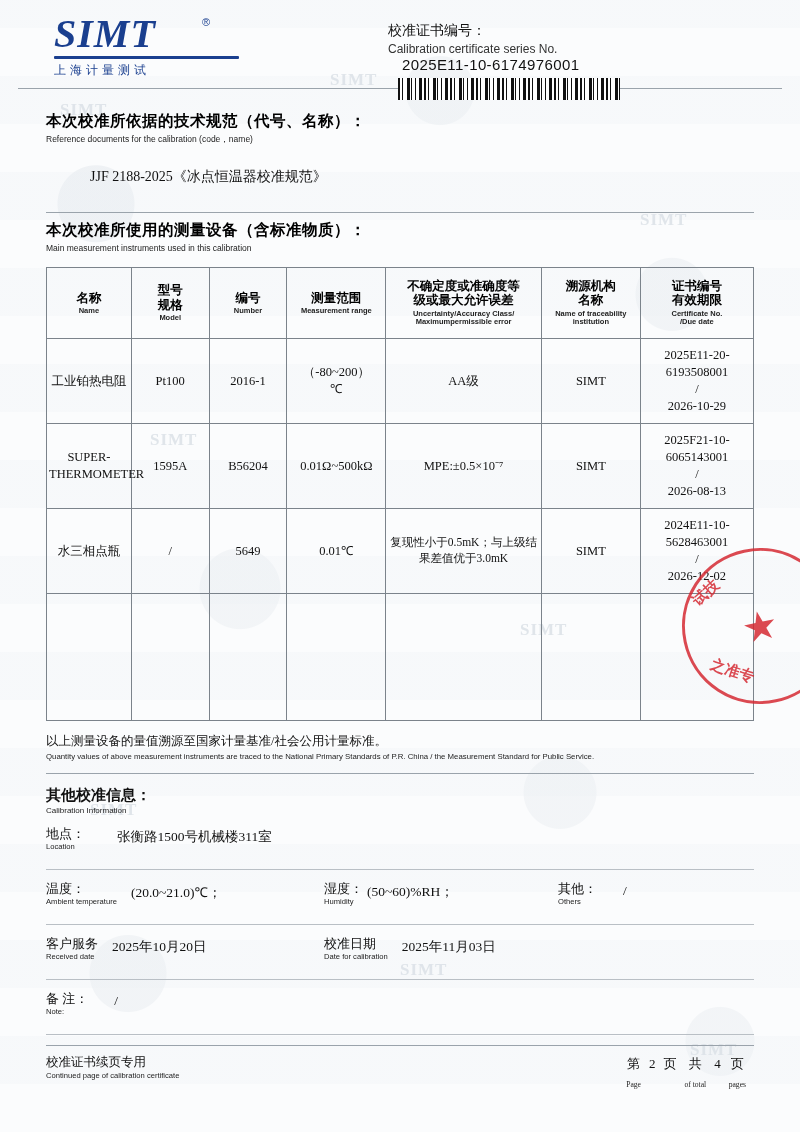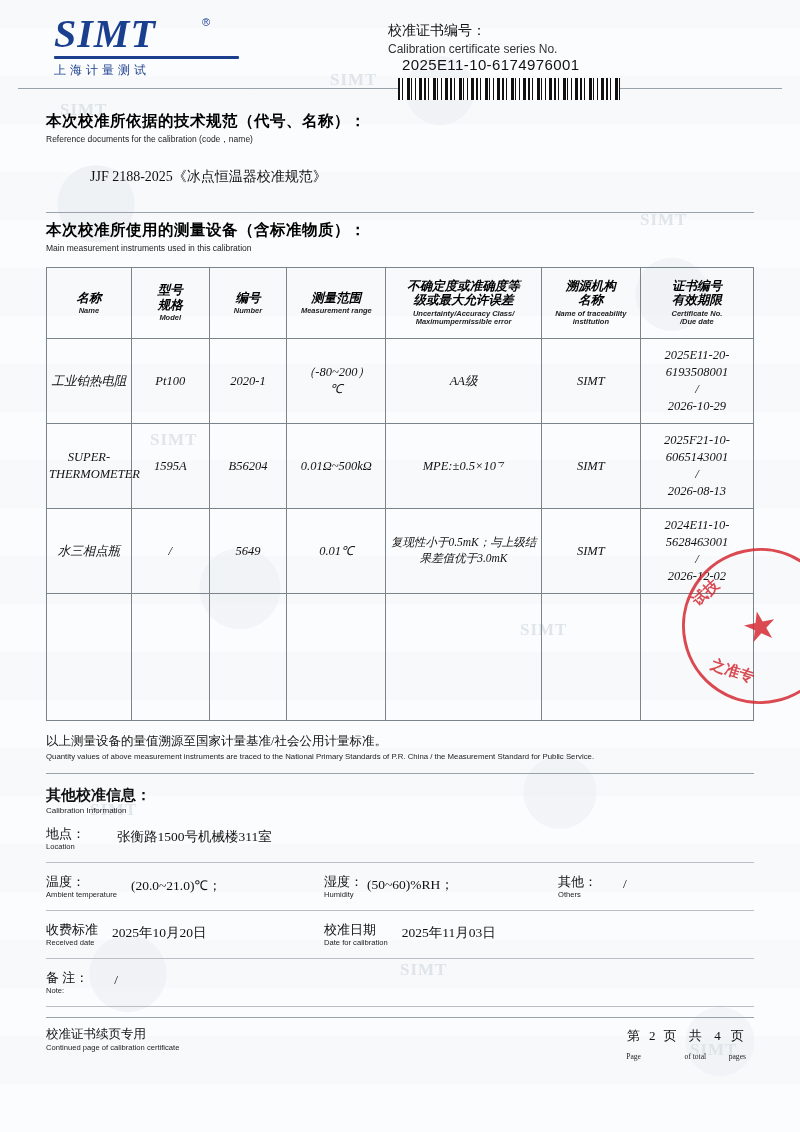--- a/index.html
+++ b/index.html
@@ -160,21 +160,20 @@
     border-top: 1px solid #9aa3ab;
     margin: 26px 0 0 0;
   }
 
   
   table.instr {
     border-collapse: collapse;
     width: 100%;
     margin-top: 14px;
     table-layout: fixed;
-    font-style: italic;
   }
   table.instr th, table.instr td {
     border: 1px solid #7b838b;
     text-align: center;
     vertical-align: middle;
     font-family: "Liberation Serif", serif;
     padding: 4px 2px;
   }
   table.instr th {
     height: 62px;
@@ -220,21 +219,21 @@
     font-size: 8px;
     color: #222;
     margin-top: 1px;
   }
   .info-row {
     position: relative;
     margin-top: 12px;
     min-height: 30px;
     font-family: "Liberation Serif", serif;
     border-bottom: 1px solid #b9bfc5;
-    padding-bottom: 5px;
+    padding-bottom: 12px;
   }
   .lbl {
     display: inline-block;
     vertical-align: top;
   }
   .lbl .cn { font-size: 13px; display: block; line-height: 1.15; }
   .lbl .en { font-size: 7.6px; color: #222; display: block; font-family: "Liberation Sans", sans-serif; }
   .val {
     display: inline-block;
     font-size: 13.5px;
@@ -394,21 +393,21 @@
 有效期限</div>
               <div class="th-en" style="white-space:pre-line">Certificate No.
 /Due date</div>
             </th>
           </tr>
         </thead>
         <tbody>
           <tr class="row-tall">
             <td>工业铂热电阻</td>
             <td>Pt100</td>
-            <td>2020-1</td>
+            <td>2016-1</td>
             <td style="white-space:pre-line">（-80~200）
 ℃</td>
             <td>AA级</td>
             <td>SIMT</td>
             <td style="white-space:pre-line">2025E11-20-6193508001
 /
 2026-10-29</td>
           </tr>
           <tr class="row-tall">
             <td>SUPER-THERMOMETER</td>
@@ -482,21 +481,21 @@
             <span class="cn">其他：</span>
             <span class="en">Others</span>
           </span>
           <span class="val" style="margin-left:22px;">/</span>
         </span>
       </div>
 
       <div class="info-row" style="height:30px;">
         <span class="cell" style="left:0;">
           <span class="lbl">
-            <span class="cn">收费标准</span>
+            <span class="cn">客户服务</span>
             <span class="en">Received date</span>
           </span>
           <span class="val" style="margin-left:10px;">2025年10月20日</span>
         </span>
         <span class="cell" style="left:278px;">
           <span class="lbl">
             <span class="cn">校准日期</span>
             <span class="en">Date for calibration</span>
           </span>
           <span class="val" style="margin-left:10px;">2025年11月03日</span>

